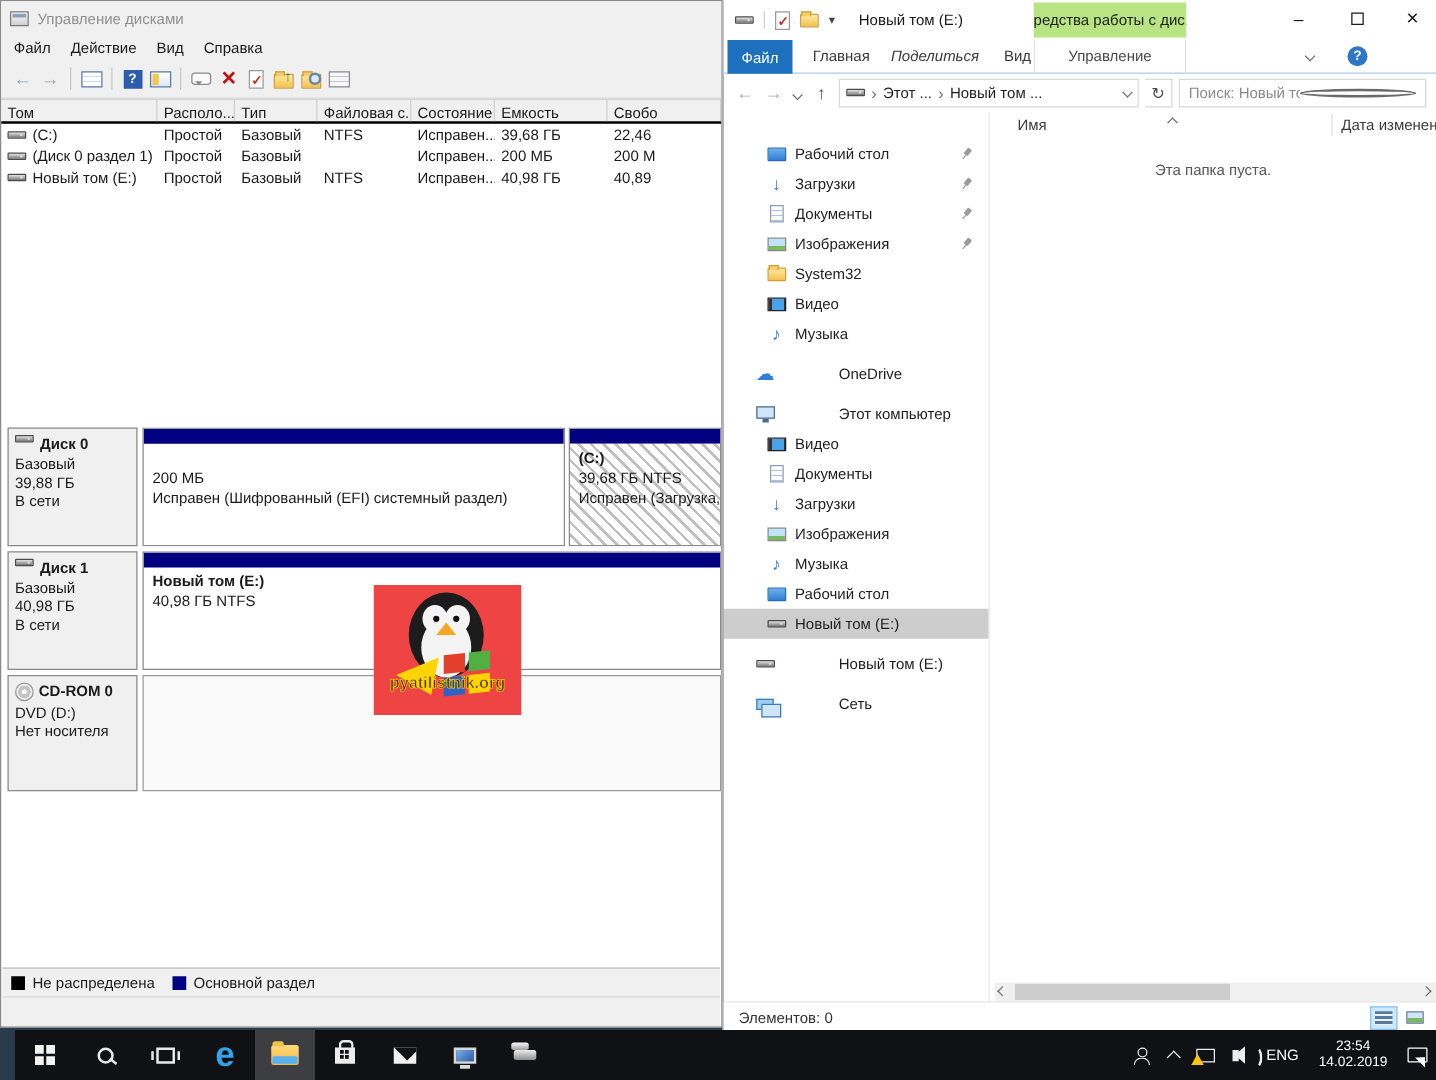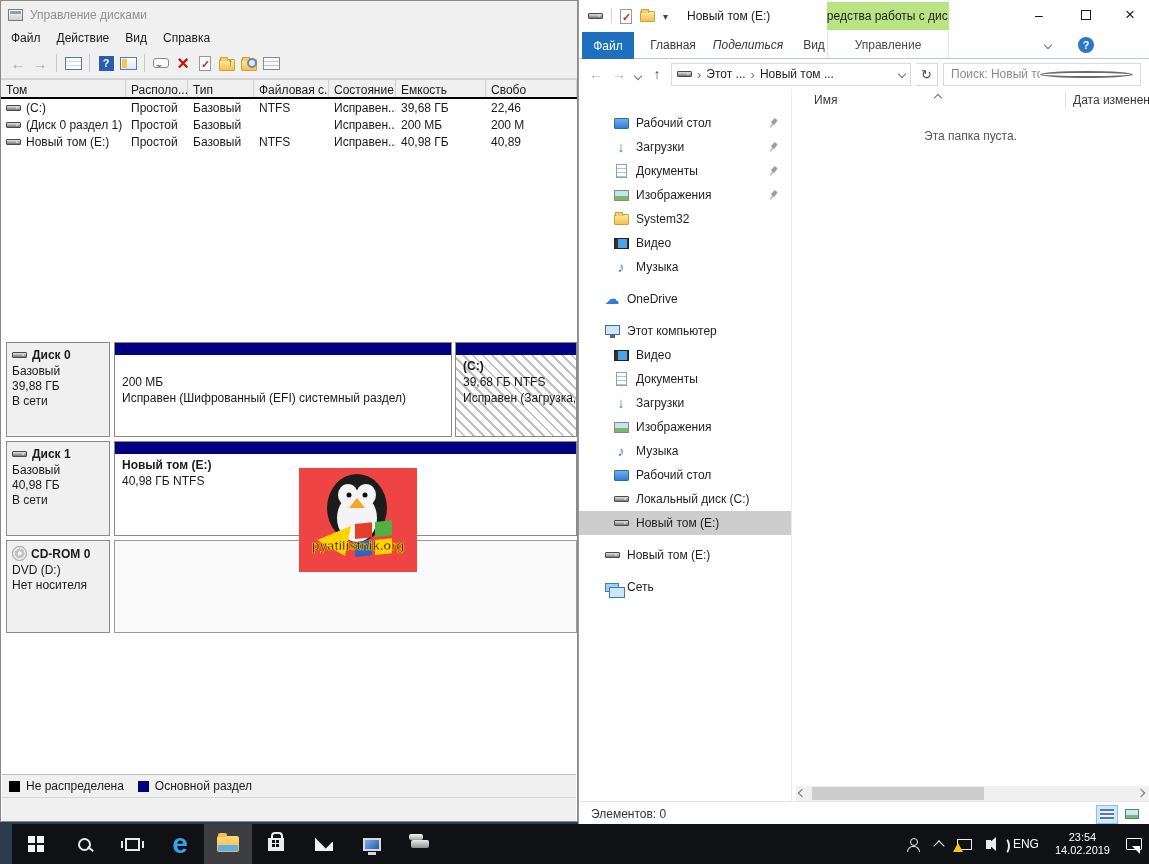--- a/index.html
+++ b/index.html
@@ -45,21 +45,21 @@
   .hc{padding:3px 0 0 5px;border-right:1px solid #d0d0d0;overflow:hidden;white-space:nowrap;}
   .c0{width:125px;} .c1{width:62px;} .c2{width:66px;} .c3{width:75px;} .c4{width:67px;} .c5{width:90px;} .c6{flex:1;}
   .dm-row{display:flex;height:17px;font-size:12px;color:#1a1a1a;align-items:center;}
   .rc{padding-left:5px;overflow:hidden;white-space:nowrap;display:flex;align-items:center;}
   .ic-drive{width:15px;height:6px;background:linear-gradient(#e3e3e3,#777);border:1px solid #4a4a4a;border-radius:1px;margin-right:5px;flex:none;position:relative;}
   .ic-drive::after{content:"";position:absolute;right:2px;top:1px;width:2px;height:2px;background:#cfe8cf;border-radius:50%;}
 
   .dm-graph{position:absolute;left:1px;right:0;top:341px;}
   .disk-row{display:flex;height:95px;margin-bottom:4px;}
   .dlabel{width:104px;margin-left:4px;border:1px solid #8a8a8a;background:#f0f0f0;padding:5px 5px 0 5px;font-size:12px;color:#1a1a1a;flex:none;}
-  .dlabel .dname{display:flex;align-items:center;font-weight:bold;margin-bottom:2px;}
+  .dlabel .dname{display:flex;align-items:flex-start;font-weight:bold;margin-bottom:2px;}
   .dlabel .dline{line-height:15px;}
   .ic-cd{width:15px;height:15px;border-radius:50%;border:1px solid #999;margin-right:4px;flex:none;
     background:radial-gradient(circle,#ffffff 0 2px,#c4c4c4 2px 5px,#ececec 5px 8px);}
   .dparts{flex:1;display:flex;gap:3px;padding-left:4px;overflow:hidden;}
   .part{border:1px solid #8a8a8a;display:flex;flex-direction:column;background:#fff;overflow:hidden;}
   .pbar{height:12px;background:#000080;flex:none;}
   .pbody{flex:1;padding:3px 7px;font-size:12px;line-height:16px;color:#1a1a1a;white-space:nowrap;}
   .pbody .ptitle{font-weight:bold;min-height:16px;}
   .p-hatch .pbody{background:repeating-linear-gradient(45deg,#ffffff 0 5px,#bfbfbf 5px 7px);}
   .part-cd{flex:1;margin-left:4px;border:1px solid #9a9a9a;background:#fafafa;}
@@ -117,21 +117,21 @@
   .search-box{flex:1;height:23px;border:1px solid #d9d9d9;display:flex;align-items:center;padding:0 7px;font-size:12px;color:#8a8a8a;}
   .search-box span{flex:1;overflow:hidden;white-space:nowrap;}
   .i-search{width:7px;height:7px;border:2px solid #6a6a6a;border-radius:50%;position:relative;flex:none;}
   .i-search::after{content:"";position:absolute;width:5px;height:2px;background:#6a6a6a;right:-4px;bottom:-2px;transform:rotate(40deg);}
 
   .ex-body{position:absolute;top:89px;bottom:25px;left:0;right:0;display:flex;overflow:hidden;}
   .ex-nav{width:212px;padding-top:22px;overflow:hidden;flex:none;}
   .nav-item{height:24px;display:flex;align-items:center;font-size:12px;color:#1e1e1e;position:relative;white-space:nowrap;}
   .lvl0{padding-left:24px;}
   .lvl1{padding-left:33px;}
-  .gap{margin-top:8px;}
+  .gap{margin-top:8px;gap:44px;}
   .sel{background:#cdcdcd;}
   .nicon{width:18px;height:16px;display:flex;align-items:center;justify-content:center;margin-right:6px;flex:none;}
   .pin{position:absolute;right:13px;top:7px;width:10px;height:10px;transform:rotate(40deg);}
   .pin::before{content:"";position:absolute;left:3px;top:0;width:4px;height:6px;background:#9a9a9a;border-radius:1px;}
   .pin::after{content:"";position:absolute;left:4.5px;top:6px;width:1px;height:4px;background:#9a9a9a;}
 
   .i-star::before{content:"\2605";color:#2f7fd6;font-size:14px;}
   .i-download::before{content:"\2193";color:#2f7fd6;font-weight:bold;font-size:14px;}
   .i-music::before{content:"\266A";color:#2f7fd6;font-size:14px;font-weight:bold;}
   .i-cloud::before{content:"\2601";color:#2f7fd6;font-size:15px;}
@@ -536,26 +536,20 @@
         <div class="nav-item lvl1">
             <span class="nicon i-music"></span>
             <span>Музыка</span>
           </div>
         <div class="nav-item lvl1">
             <span class="nicon">
               <span class="i-desktop"></span>
             </span>
             <span>Рабочий стол</span>
           </div>
-        <div class="nav-item lvl1">
-            <span class="nicon">
-              <span class="ic-drive" style="margin:0;"></span>
-            </span>
-            <span>Локальный диск (C:)</span>
-          </div>
         <div class="nav-item lvl1 sel">
             <span class="nicon">
               <span class="ic-drive" style="margin:0;"></span>
             </span>
             <span>Новый том (E:)</span>
           </div>
         <div class="nav-item lvl0 gap">
             <span class="nicon">
               <span class="ic-drive" style="margin:0;"></span>
             </span>

